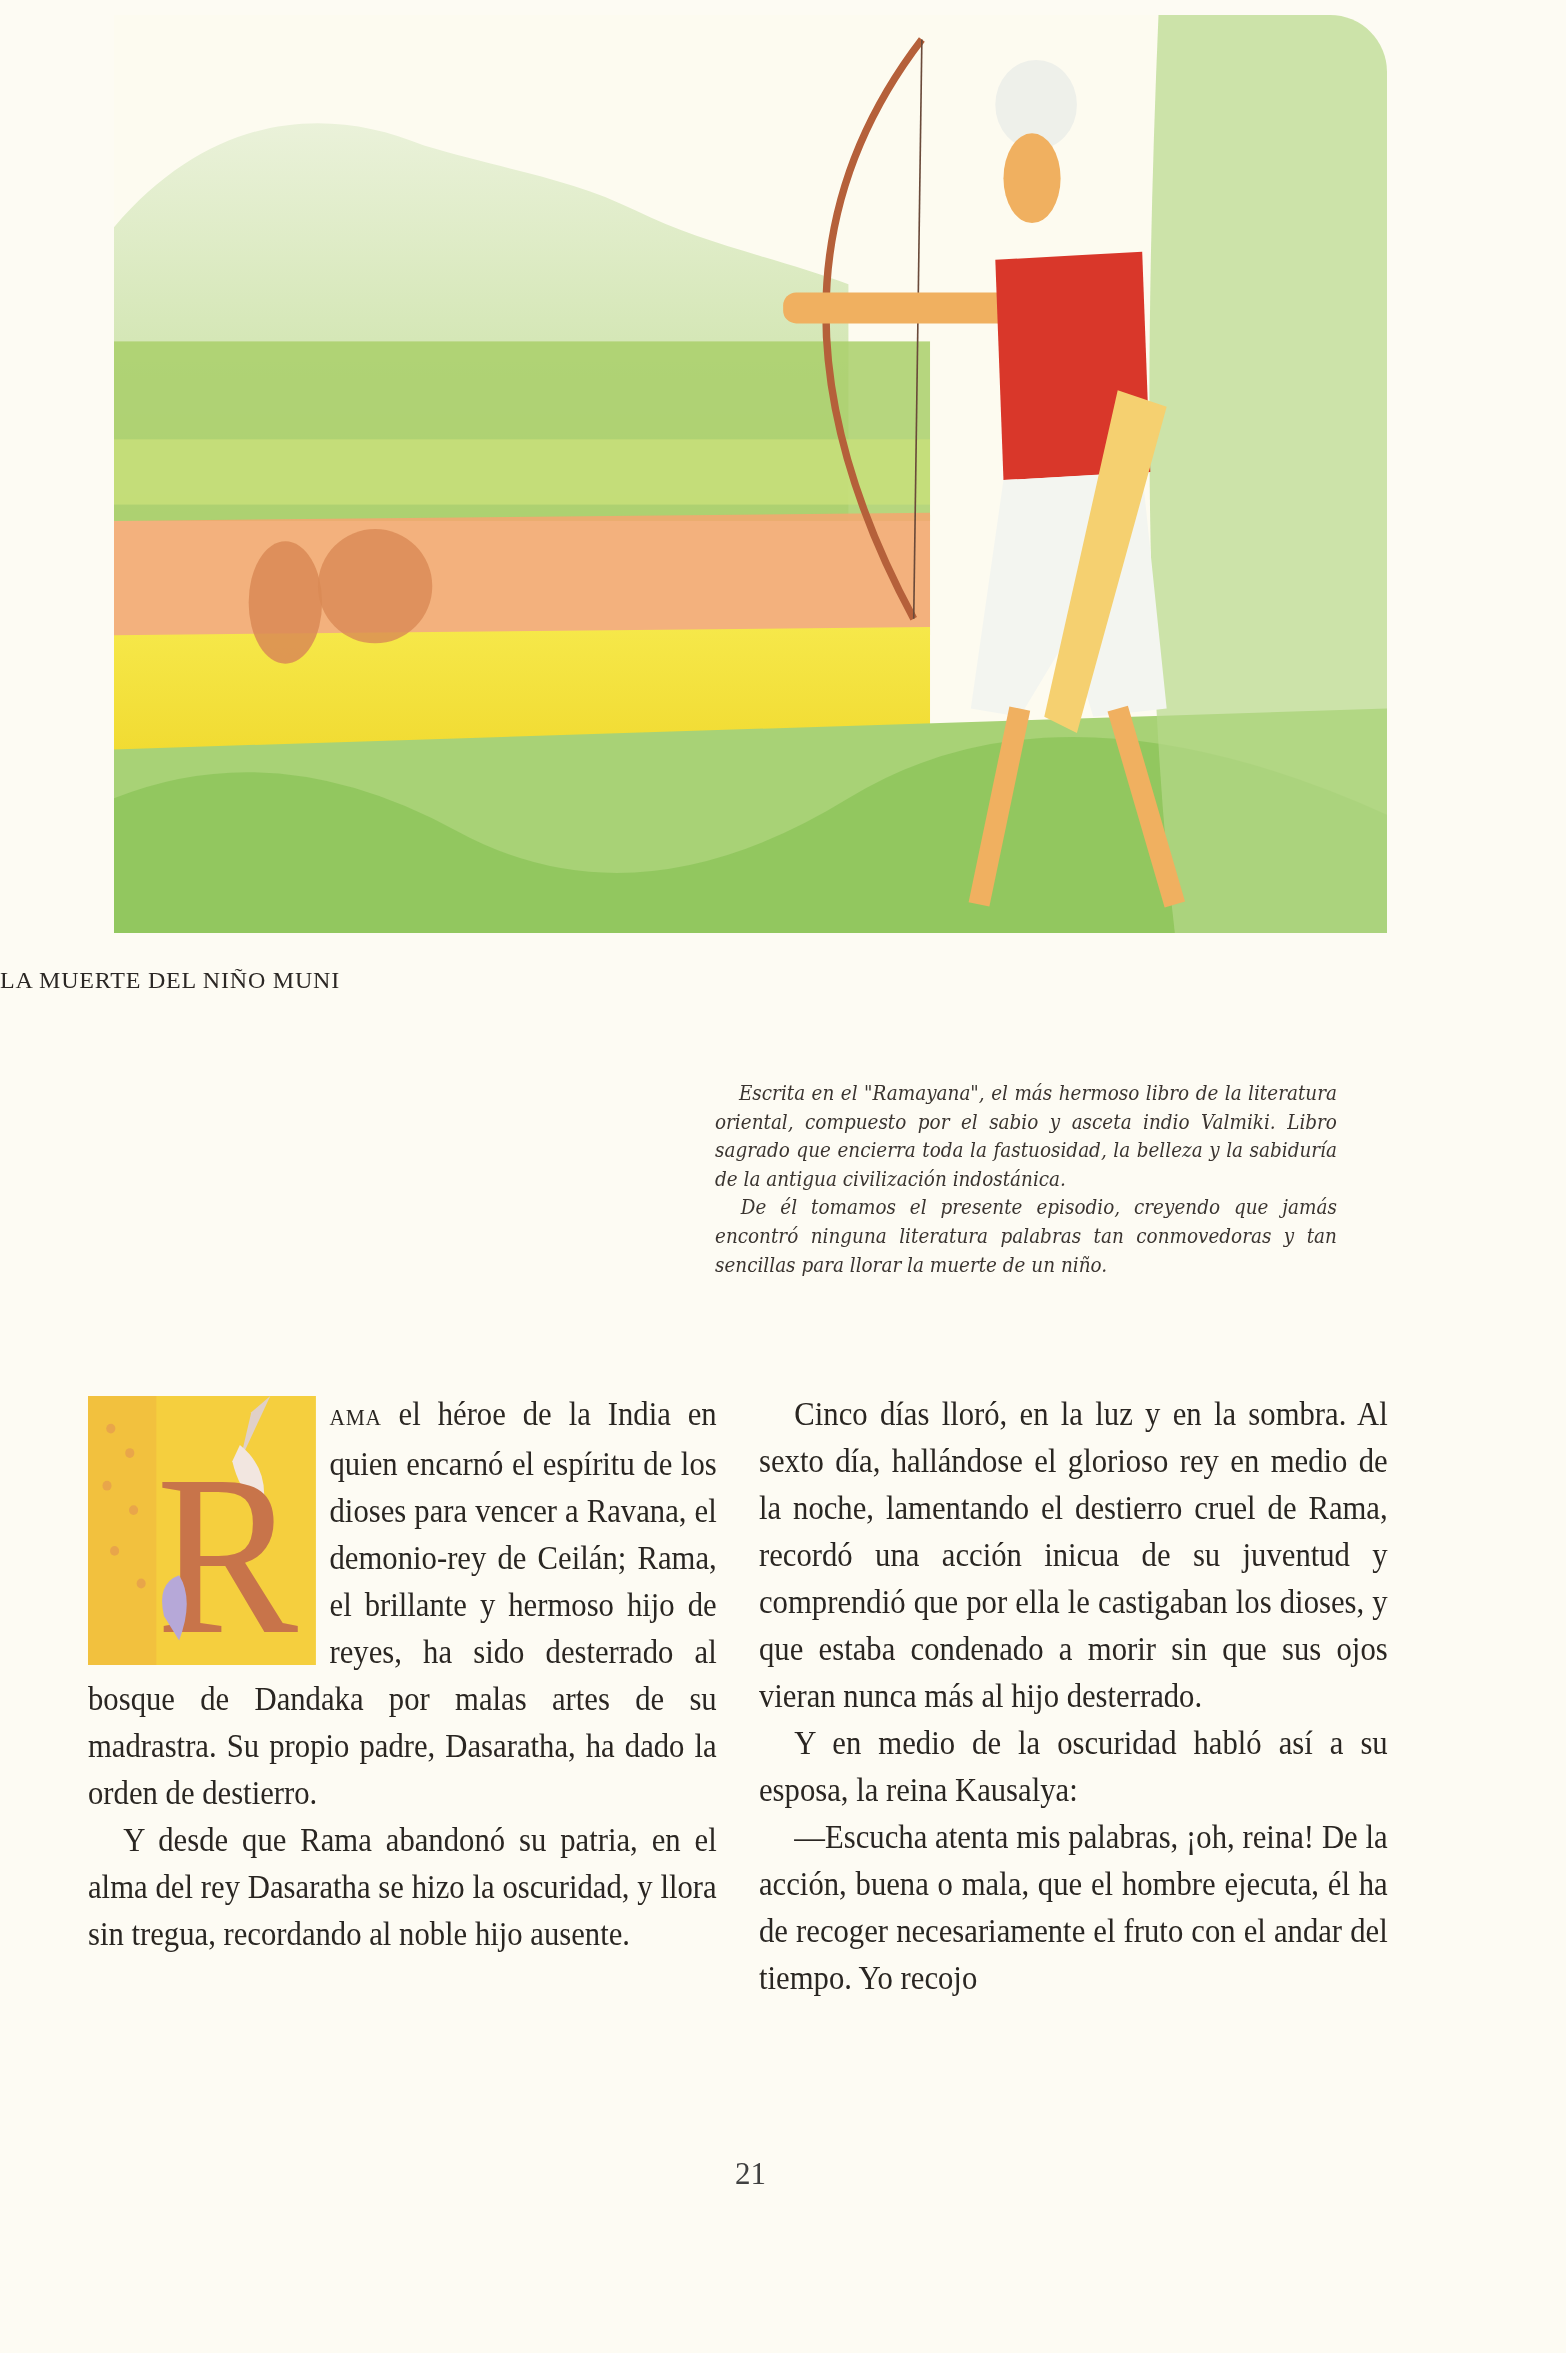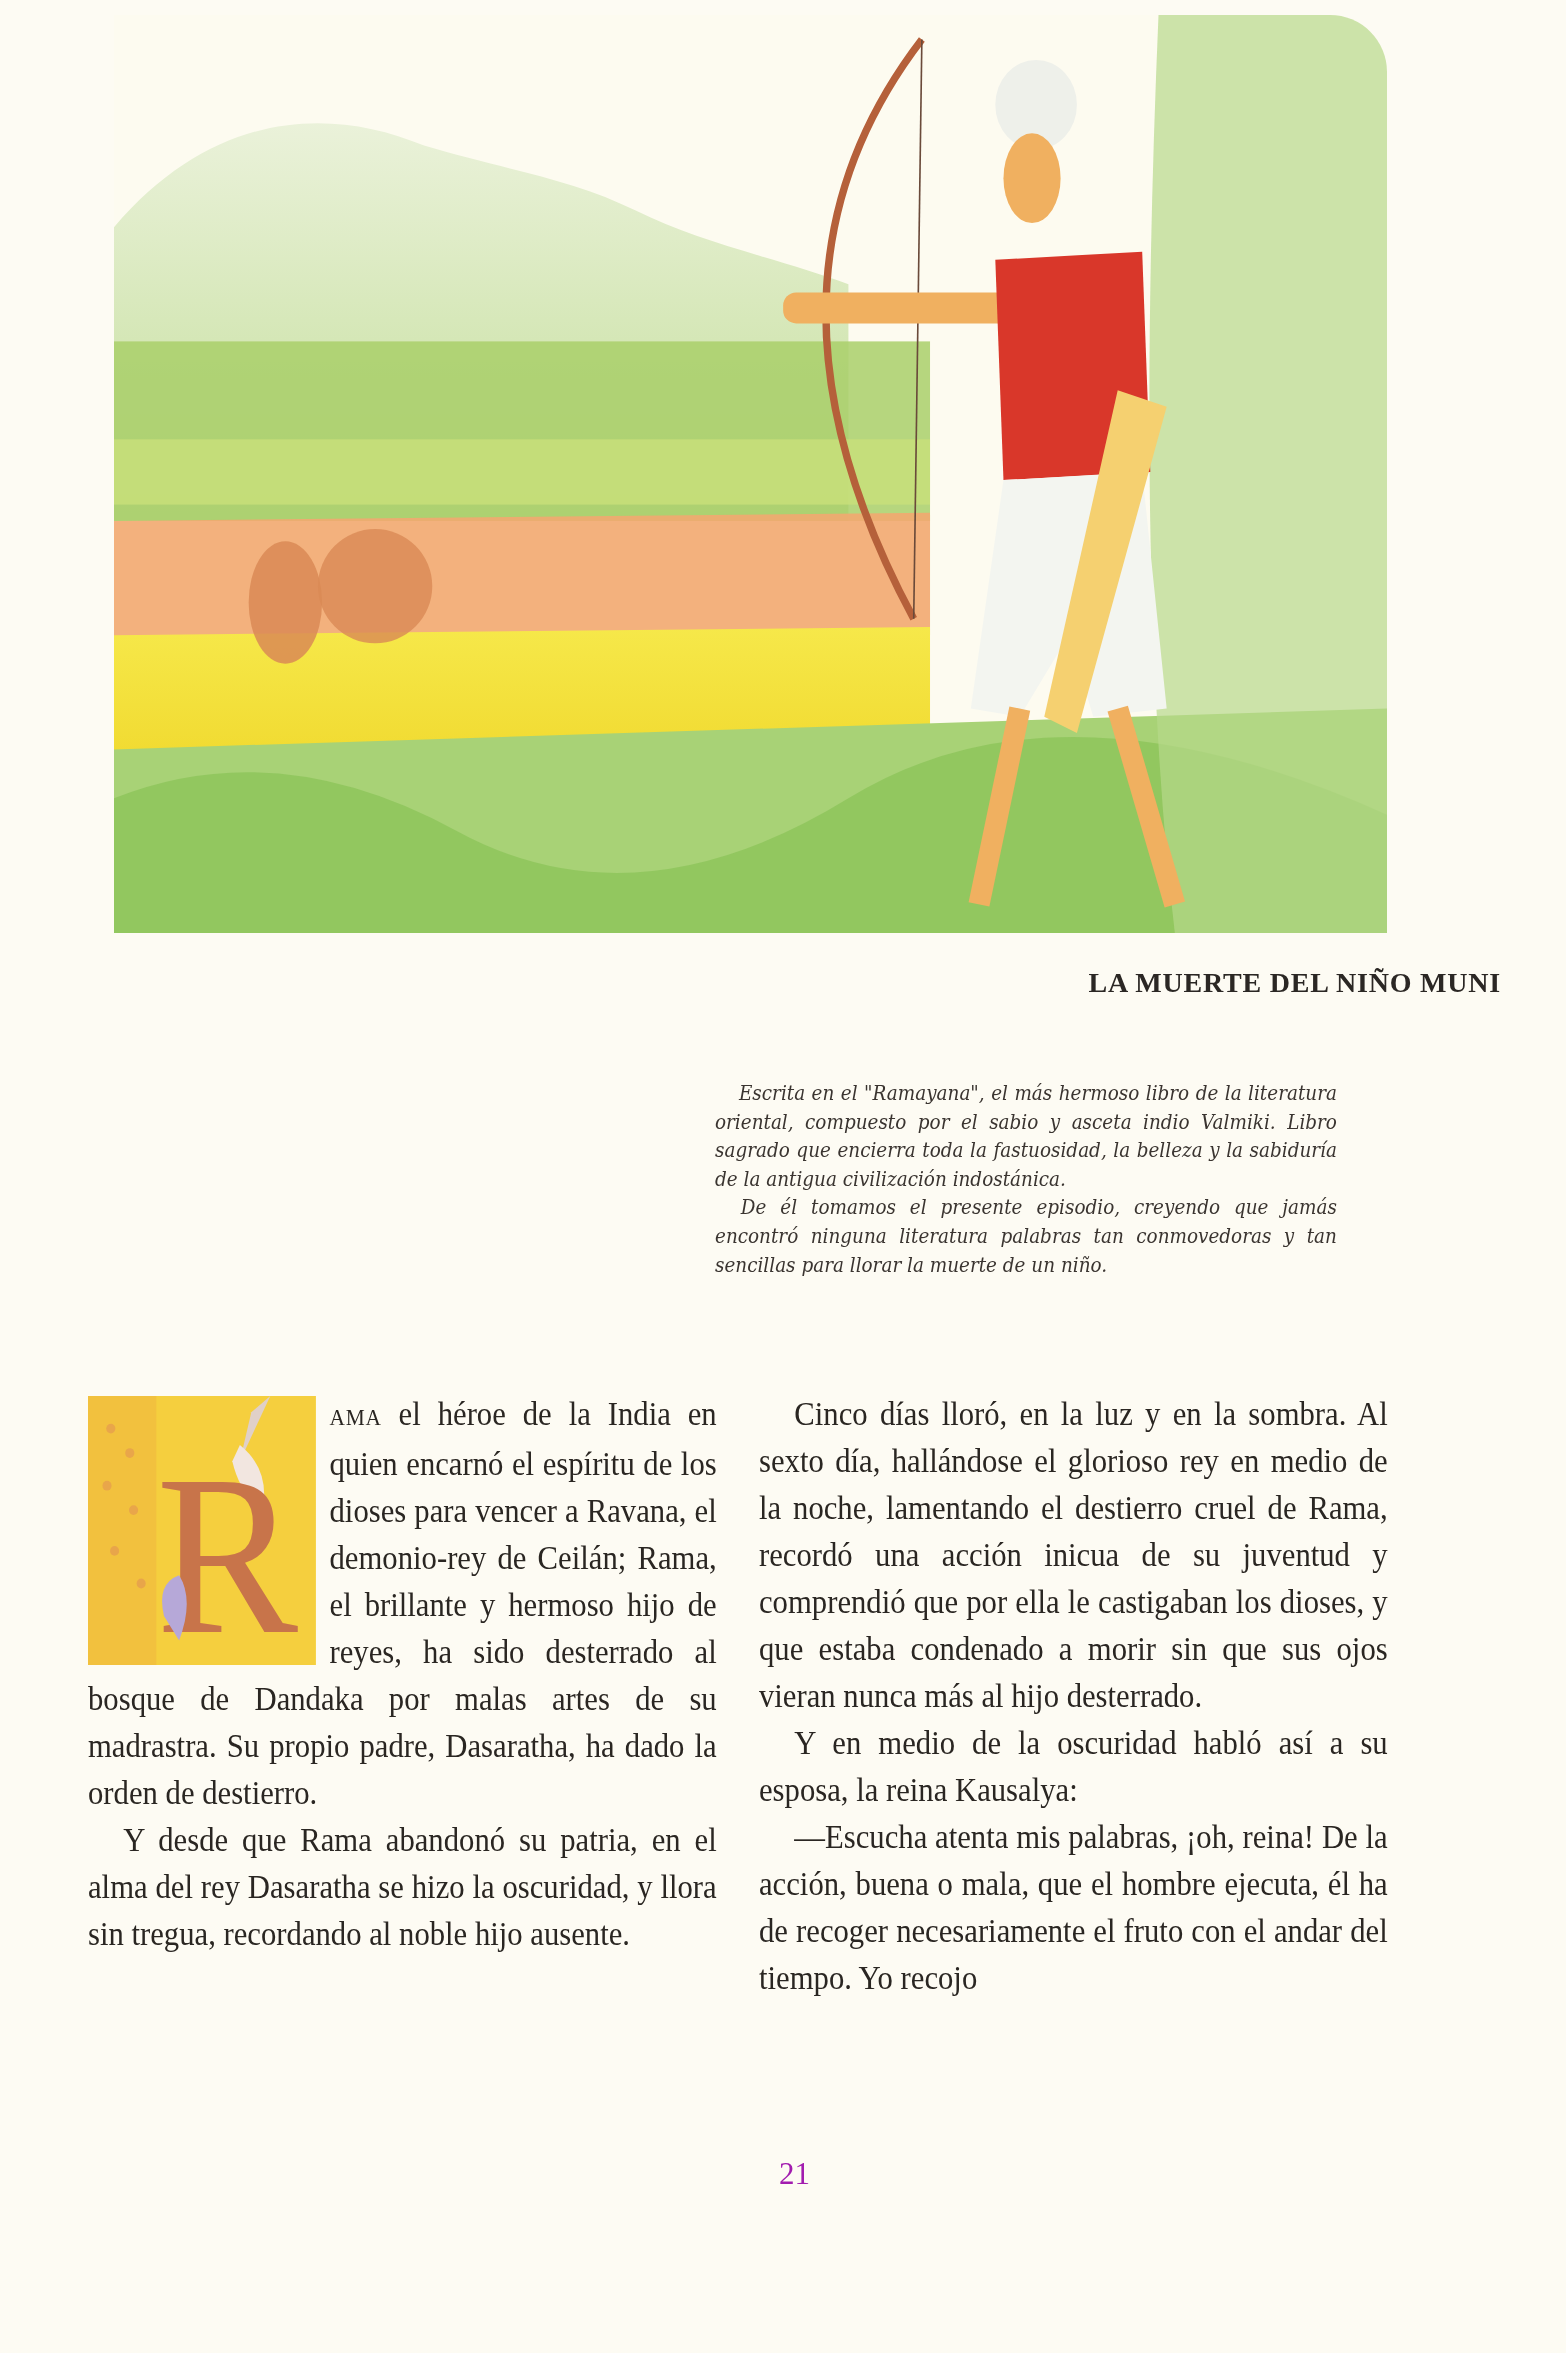--- a/index.html
+++ b/index.html
@@ -9,21 +9,21 @@
     font-family: "Liberation Serif", "DejaVu Serif", serif;
     color: #2a2622;
   }
   .illustration {
     position: absolute; left: 114px; top: 14.7px; width: 1273px; height: 918px;
     border-radius: 0 57px 0 0; overflow: hidden;
   }
   .illustration svg { width: 100%; height: 100%; display: block; }
   .title {
     position: absolute; left: 0; width: 1501px; top: 967px;
-    text-align: right; font-size: 28px; letter-spacing: 0.8px; color: #2b2724; font-weight: bold;
+    text-align: left; font-size: 24px; letter-spacing: 0.8px; color: #2b2724;
   }
   .epigraph {
     position: absolute; left: 715px; top: 1079px; width: 676px;
     font-family: "DejaVu Serif", serif; font-style: italic;
     font-size: 20px; line-height: 28.6px; color: #3a3430;
     text-align: justify; transform: scaleX(0.92); transform-origin: left top;
   }
   .epigraph p { margin: 0; text-indent: 28px; }
   .epigraph p:first-child { text-indent: 26px; }
   .col {
@@ -38,21 +38,21 @@
   .col p.noindent { text-indent: 0; }
   .dropcap {
     float: left; width: 245px; height: 269px; margin: 4.9px 14.7px 0 0;
     position: relative; overflow: hidden;
     background: linear-gradient(90deg, #f0c23a 0%, #f6d34a 30%, #f3b84a 60%, #f7d84a 100%);
   }
   .dropcap svg { width: 100%; height: 100%; display: block; }
   .smallcaps { font-size: 23px; letter-spacing: 0.8px; }
   .page-number {
     position: absolute; left: 0; width: 1501px; top: 2156px;
-    text-align: center; font-size: 31px; color: #a21caf; margin-left: 44px;
+    text-align: center; font-size: 31px; color: #404040;
   }
 </style>
 </head>
 <body>
 
 <div class="illustration">
   <svg viewBox="0 0 1560 1125" preserveAspectRatio="none">
     <defs>
       <linearGradient id="hill" x1="0" y1="0" x2="0" y2="1">
         <stop offset="0" stop-color="#e7f0d6"></stop>

